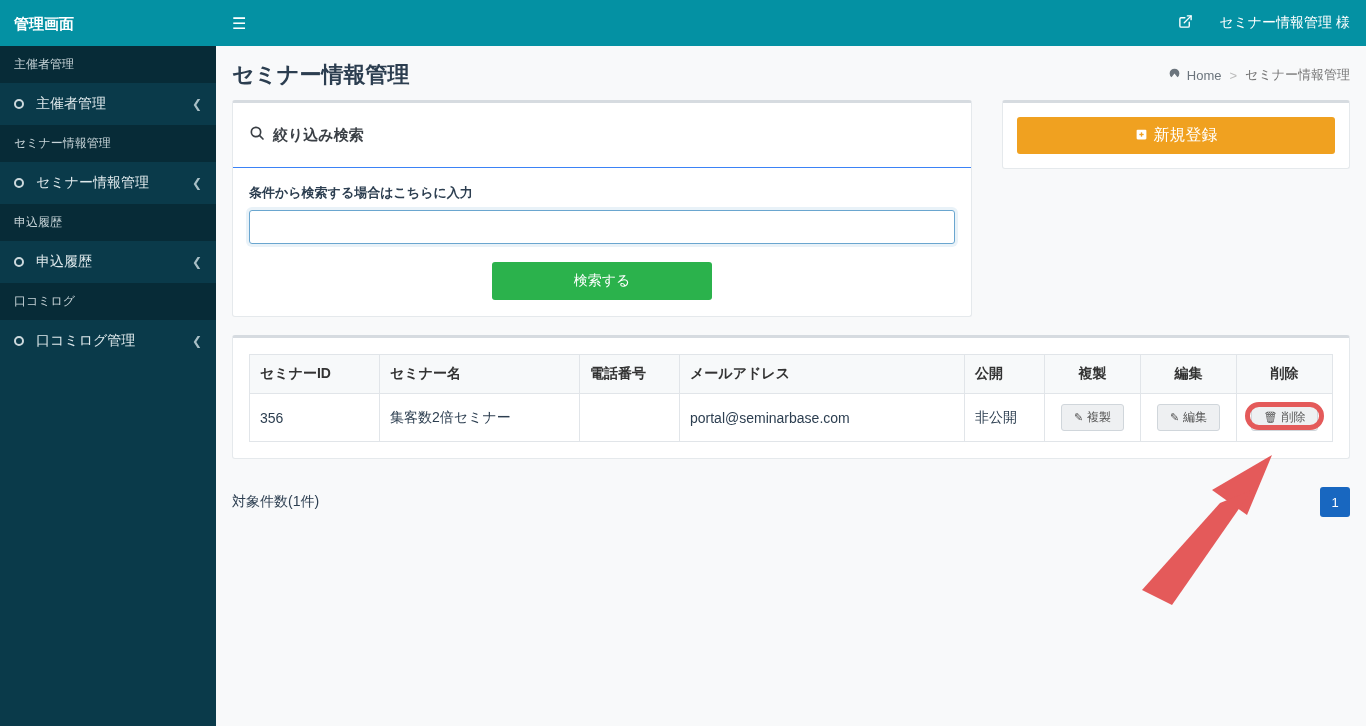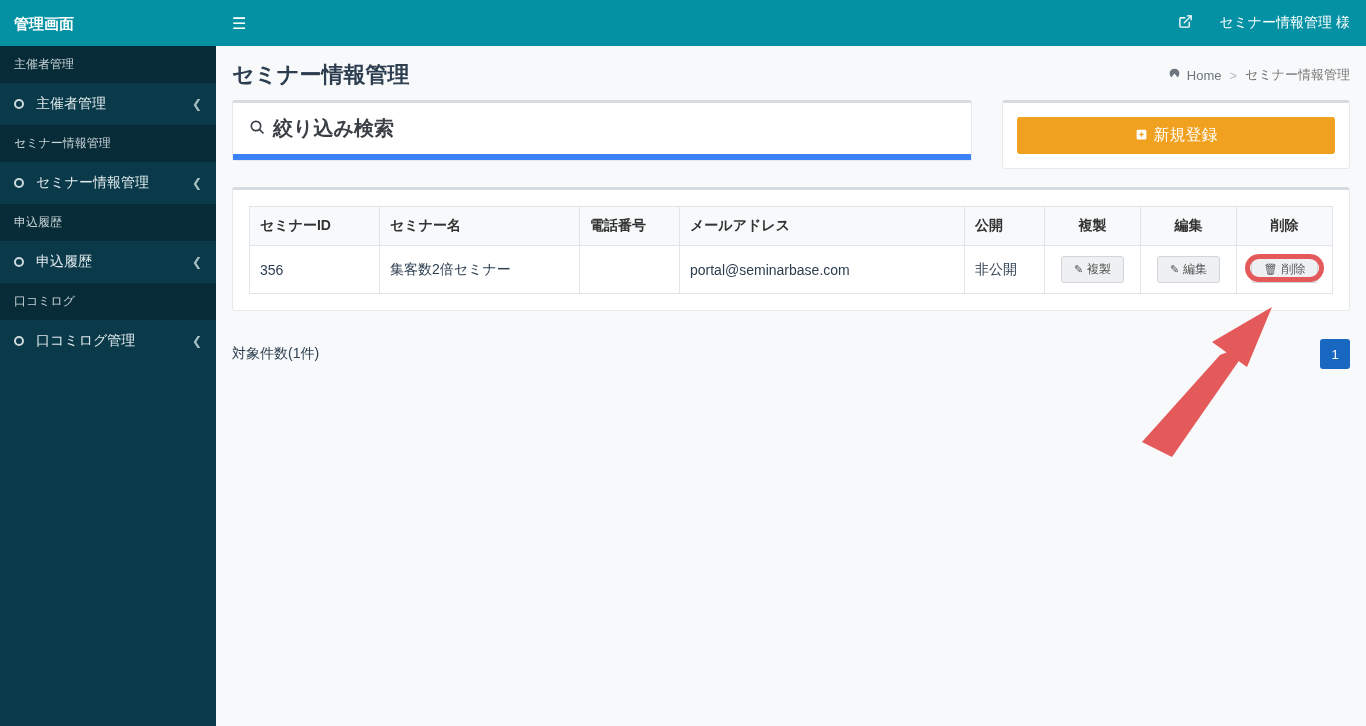--- a/index.html
+++ b/index.html
@@ -92,25 +92,25 @@
 .col-left { flex: 1; min-width: 0; }
 .col-right { width: 348px; flex-shrink: 0; }
 
 .panel {
   background: #fff;
   border: 1px solid #e5e9ec;
   border-top: 3px solid #d6dbe0;
   border-radius: 3px;
 }
 .panel-header {
-  padding: 12px 16px;
-  font-size: 20px;
+  padding: 22px 16px;
+  font-size: 15px;
   font-weight: 700;
   color: #3a3f45;
-  border-bottom: 6px solid #3b82f6;
+  border-bottom: 1px solid #3b82f6;
   display: flex;
   align-items: center;
 }
 .panel-header .search-icon { margin-right: 8px; font-size: 16px; }
 .panel-body { padding: 16px; }
 
 .search-label { font-size: 13px; font-weight: 700; margin-bottom: 8px; display: block; }
 .search-input {
   width: 100%;
   border: 1px solid #6aa6cf;
@@ -303,20 +303,27 @@
         <div class="col-left">
           <div class="panel">
             <div class="panel-header">
               <span class="search-icon">
                 <svg width="16" height="16" viewBox="0 0 24 24" fill="none" stroke="#3a3f45" stroke-width="2.5" stroke-linecap="round">
                     <circle cx="10.5" cy="10.5" r="7"></circle>
                     <line x1="21" y1="21" x2="16" y2="16"></line>
                   </svg>
               </span>
               <span>絞り込み検索</span>
+            </div>
+            <div class="panel-body">
+              <label class="search-label">条件から検索する場合はこちらに入力</label>
+              <input class="search-input" type="text" value="" style="">
+              <div class="search-btn-wrap">
+                <button class="btn-search">検索する</button>
+              </div>
             </div>
           </div>
         </div>
         <div class="col-right">
           <div class="panel-right">
             <button class="btn-new">
               <span class="plus">
                 <svg width="13" height="13" viewBox="0 0 24 24" fill="white">
                     <rect x="3" y="3" width="18" height="18" rx="2"></rect>
                     <line x1="12" y1="8" x2="12" y2="16" stroke="#f0a120" stroke-width="2.5"></line>

